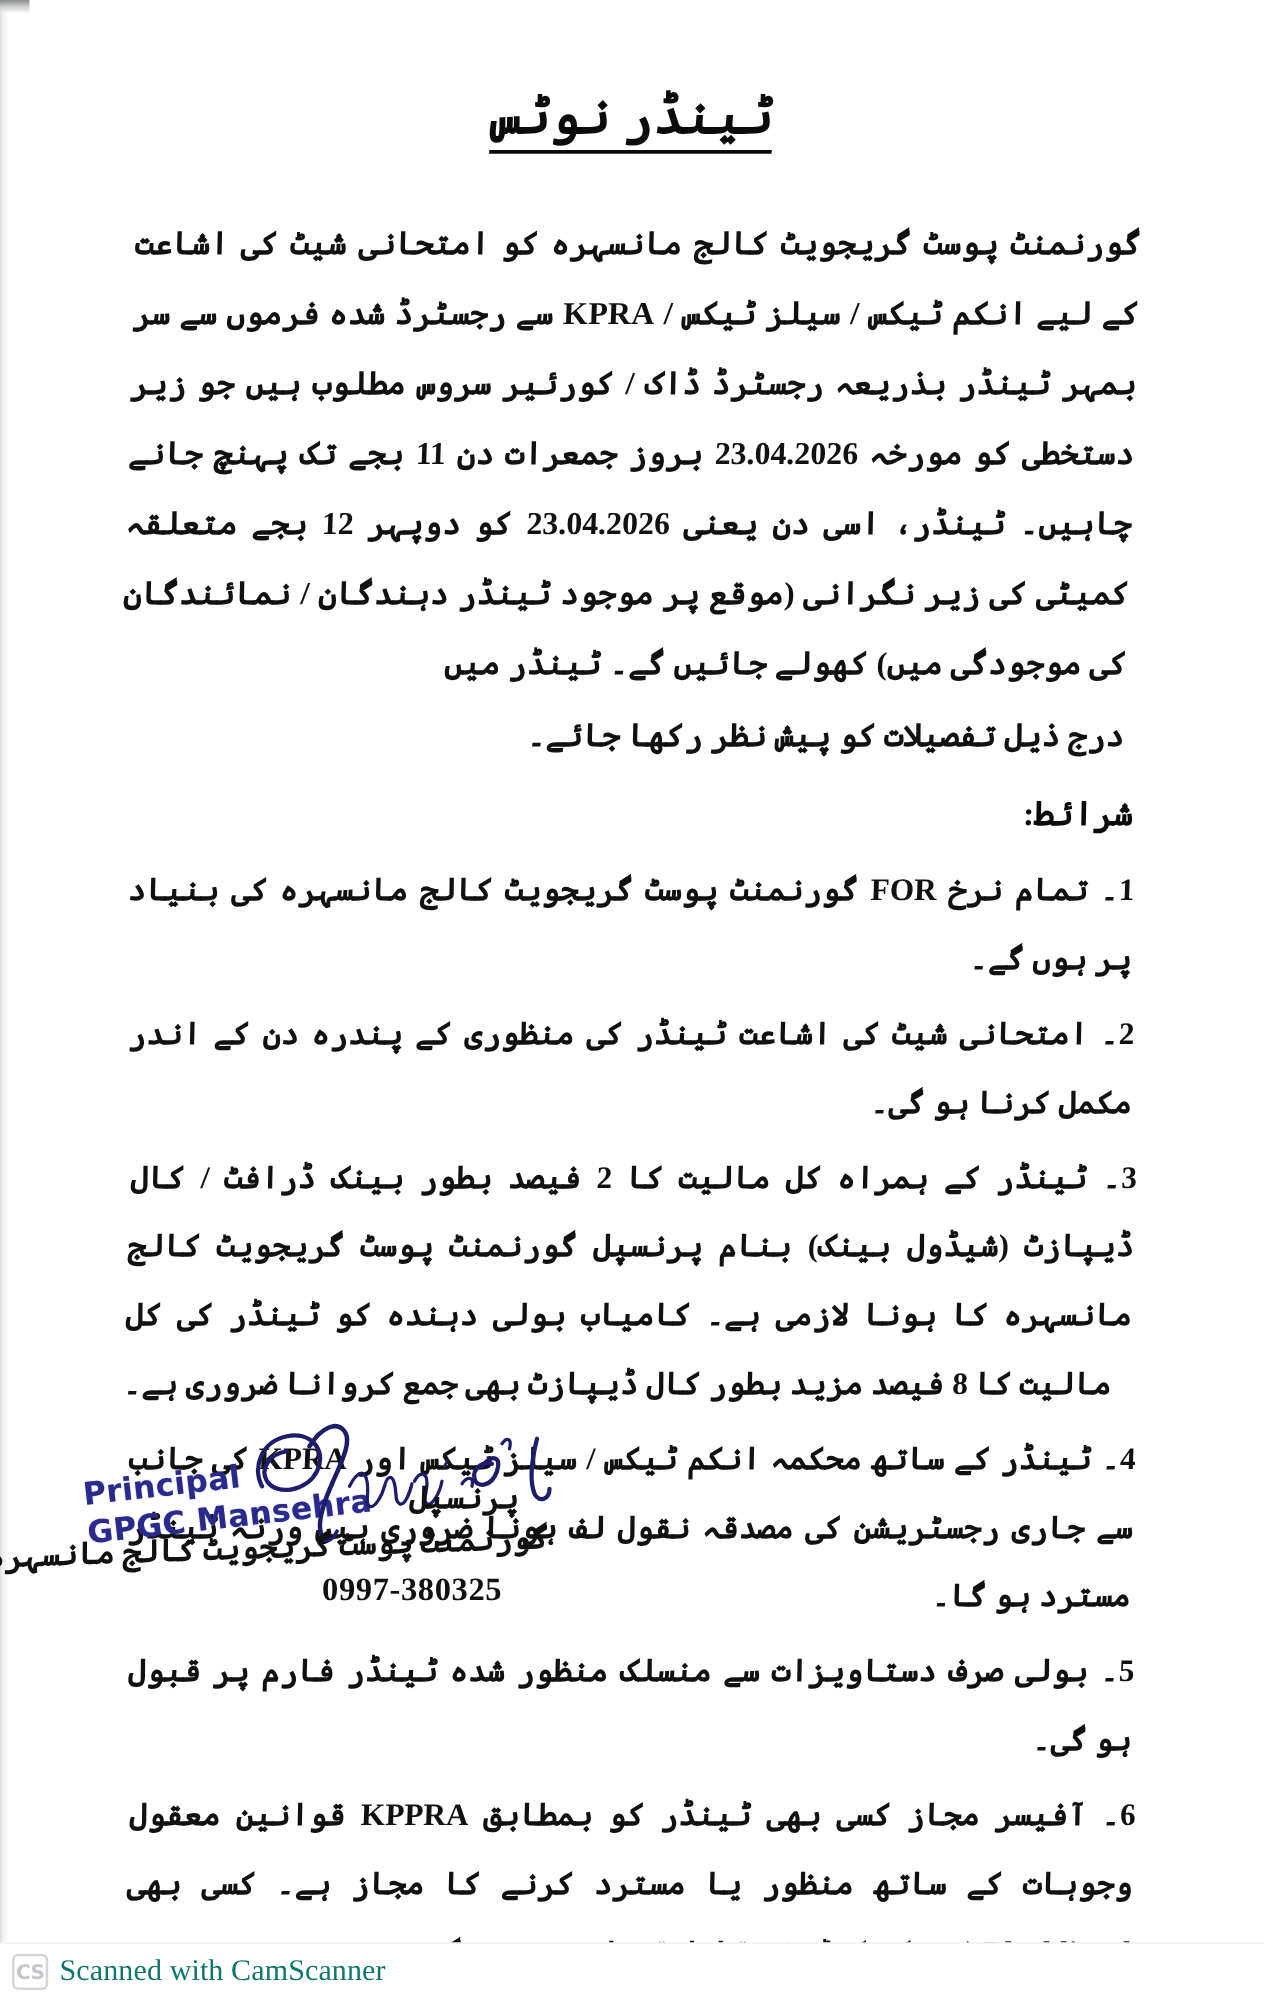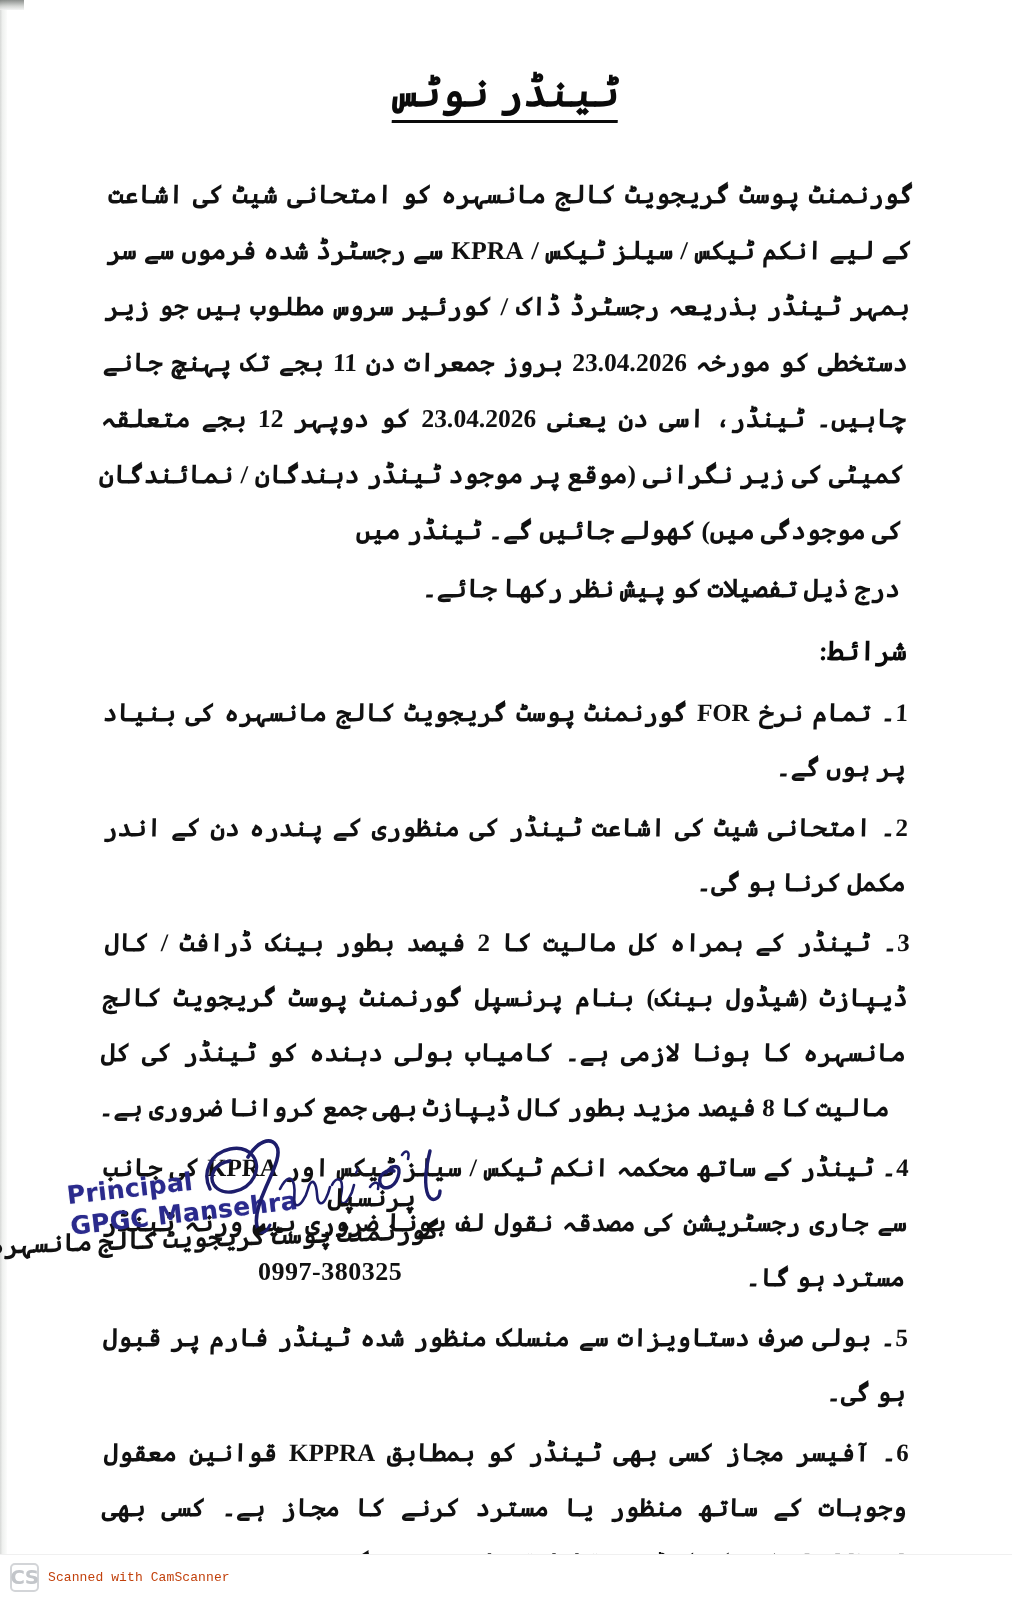--- a/index.html
+++ b/index.html
@@ -184,33 +184,33 @@
     align-items: center;
     direction: ltr;
   }
   .cs-badge {
     width: 25px; height: 25px;
     margin-left: 10px;
     border: 2px solid #d3d5d8;
     border-radius: 5px;
     color: #c3c6ca;
     font-family: "DejaVu Sans", "Liberation Sans", sans-serif;
-    font-size: 20px;
+    font-size: 16px;
     font-weight: 700;
     display: flex;
     align-items: center;
     justify-content: center;
     letter-spacing: -.5px;
     text-align: center;
   }
   .cs-text {
     margin-left: 9px;
-    color: #c2410c;
-    font-family: Liberation Mono, monospace;
-    font-size: 13px;
+    color: #0f766e;
+    font-family: Liberation Serif, serif;
+    font-size: 24px;
     letter-spacing: .1px;
   }
 </style>
 </head>
 <body>
 
 <div class="scan-edge-left"></div>
 <div class="scan-edge-top"></div>
 
 <div class="page">

